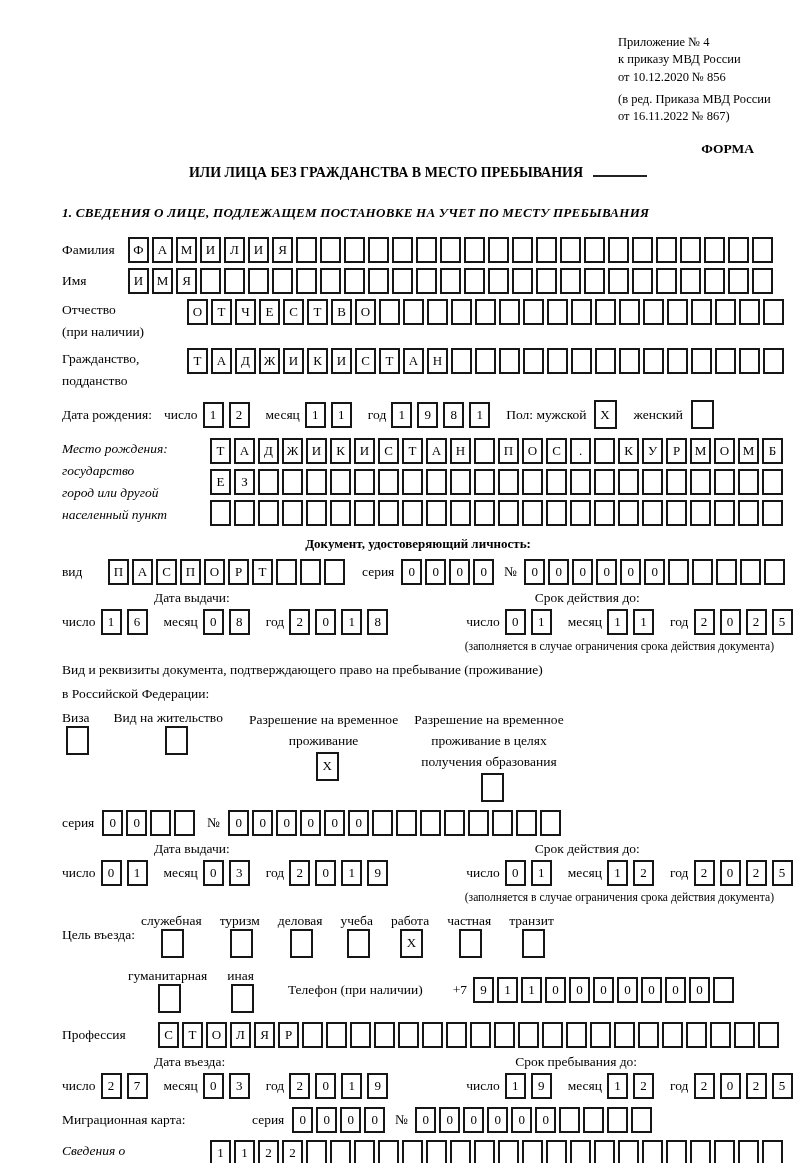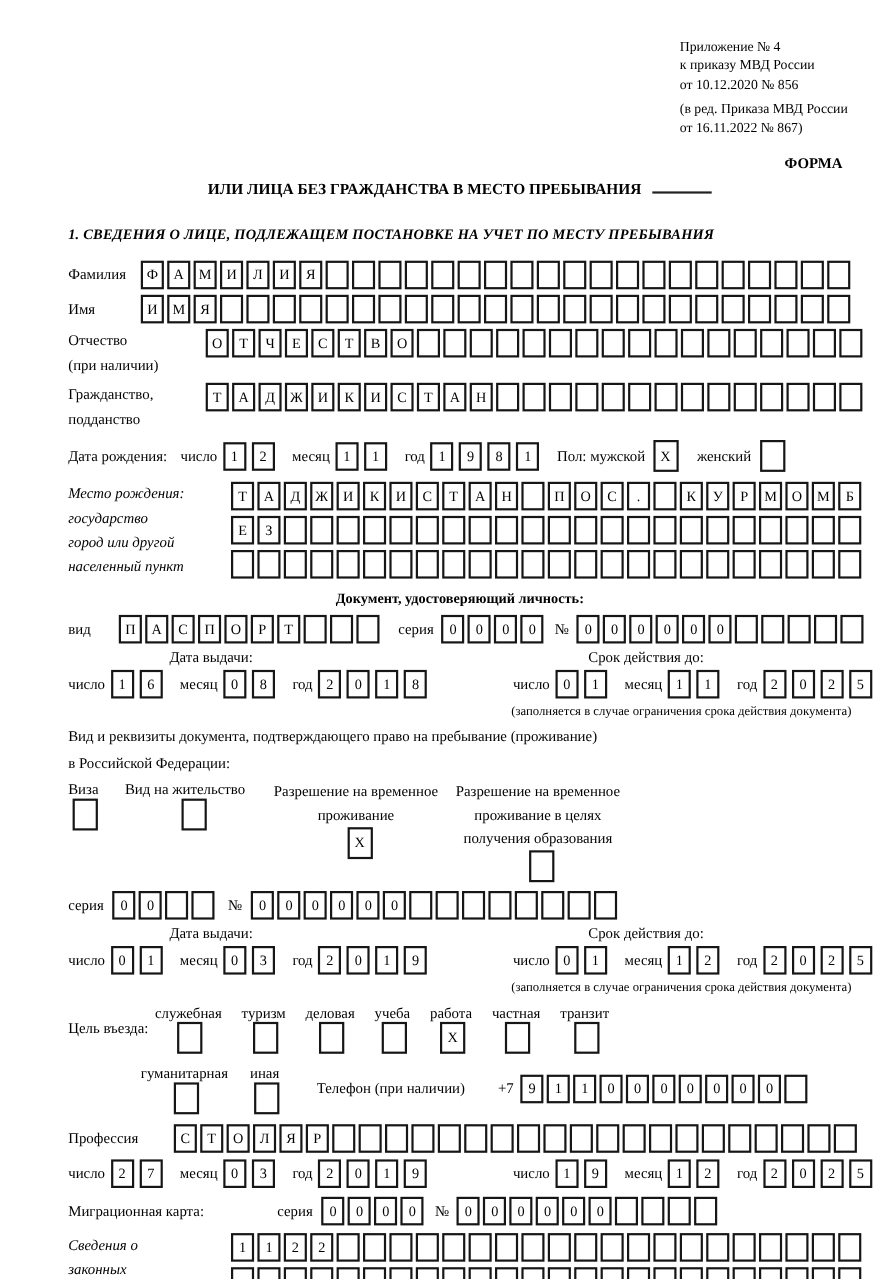--- a/index.html
+++ b/index.html
@@ -1,20 +1,20 @@
 <!DOCTYPE html>
 <html><head>
 <meta charset="utf-8">
 <style>
   html,body{margin:0;padding:0;background:#fff;}
   .page{width:800px;height:1163px;box-sizing:border-box;padding:34px 26px 14px 62px;
         background:#fff;color:#000;font-family:"Liberation Serif",serif;overflow:hidden;position:relative;}
   .appendix{margin-left:556px;font-size:12.5px;line-height:1.38;}
   .appendix .ed{margin-top:5px;}
-  .forma{text-align:right;font-weight:bold;font-size:13.5px;margin:16px 8px 4px 0;}
+  .forma{text-align:right;font-weight:bold;font-size:13.5px;margin:16px 20px 4px 0;}
   .title{text-align:center;font-weight:bold;font-size:14px;line-height:1.7;margin-top:4px;}
   .uline{display:inline-block;width:54px;border-bottom:2px solid #222;margin-left:10px;height:12px;}
   .sec1{font-weight:bold;font-size:13.1px;margin:20px 0 16px 0;letter-spacing:.2px;white-space:nowrap;font-style:italic;}
   .row{display:flex;align-items:center;margin-bottom:5px;white-space:nowrap;}
   .row.top{align-items:flex-start;}
   .lab{font-size:13.5px;}
   .w66{width:66px;flex:none;}
   .w125{width:125px;flex:none;}
   .w148{width:148px;flex:none;font-style:italic;}
   .mlab{font-size:13.5px;line-height:22px;flex:none;}
@@ -607,20 +607,24 @@
         <span class="cell"></span>
         <span class="cell"></span>
         <span class="cell"></span>
         <span class="cell"></span>
         <span class="cell"></span>
         <span class="cell"></span>
         <span class="cell"></span>
       </span>
   </div>
 
+  <div class="heads">
+    <span style="margin-left:92px">Дата въезда:</span>
+    <span style="margin-left:290px">Срок пребывания до:</span>
+  </div>
 
   <div class="row" style="margin-bottom:8px">
     <span class="dg">
       <span class="lab">число</span>
       <span class="cells">
           <span class="cell dc">2</span>
           <span class="cell dc">7</span>
         </span>
       <span class="lab">месяц</span>
       <span class="cells">

